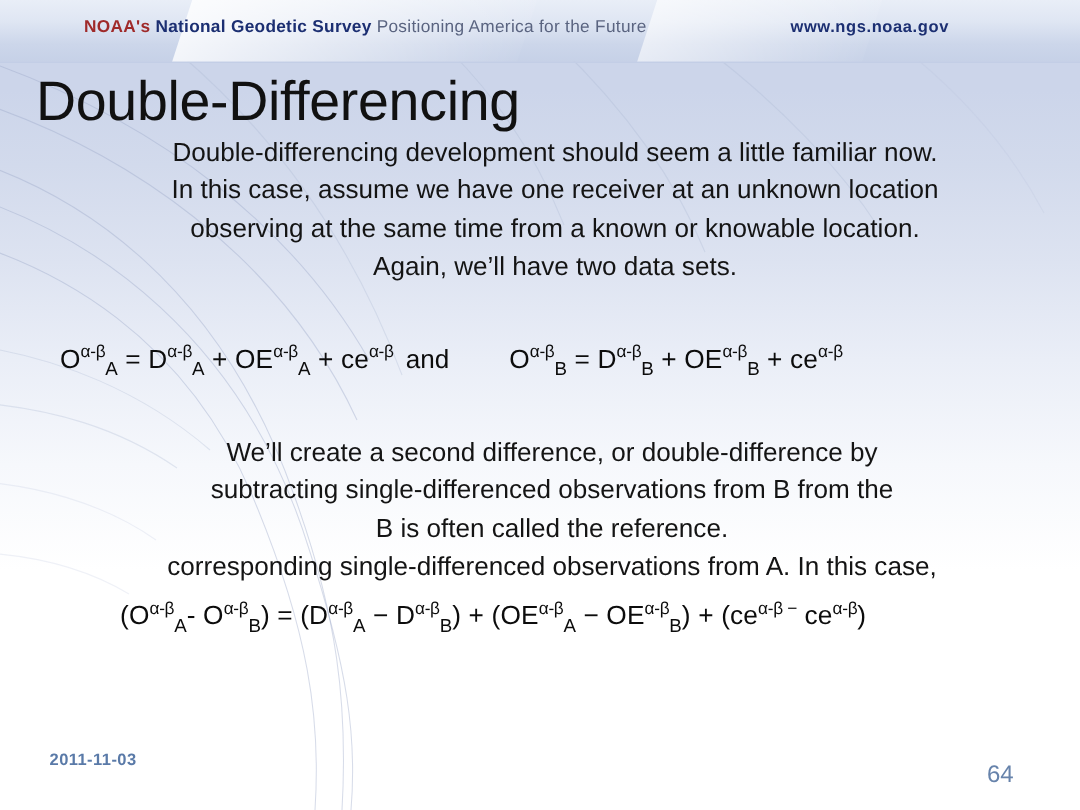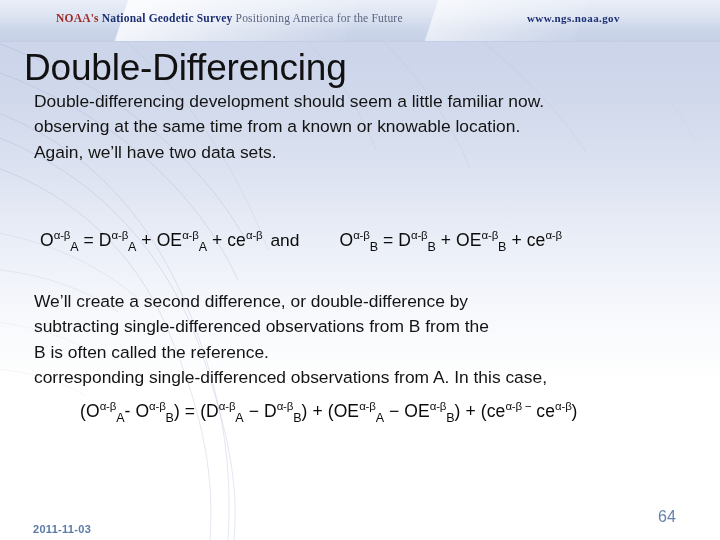--- a/index.html
+++ b/index.html
@@ -73,21 +73,21 @@
     top: -30px;
     width: 150px;
     height: 110px;
     background: linear-gradient(105deg, rgba(255,255,255,0.65), rgba(255,255,255,0));
     transform: skewX(-18deg);
   }
 
   .hdr-text {
     position: absolute;
     top: 12px;
-    font-family: Liberation Serif, serif;
+    font-family: Liberation Sans, sans-serif;
     font-size: 11.5px;
     letter-spacing: 0.2px;
     white-space: nowrap;
     z-index: 3;
   }
   #hdr-noaa {
     left: 56px;
     color: #9f2a2a;
     font-weight: bold;
   }
@@ -118,20 +118,21 @@
     white-space: nowrap;
     text-align: right;
   }
 
   
   .body-block {
     position: absolute;
     color: #141414;
     font-size: 17.4px;
     line-height: 25.4px;
+    text-align: center;
   }
   #para-1 {
     left: 34px;
     top: 89px;
     width: 672px;
   }
   #para-2 {
     left: 34px;
     top: 289px;
     width: 668px;
@@ -176,21 +177,21 @@
     display: inline-block;
     padding: 0 6px 0 8px;
     font-size: 17.4px;
   }
   .sp-wide { display: inline-block; width: 34px; }
 
   
   #footer-date {
     position: absolute;
     left: 33px;
-    top: 523px;
+    top: 501px;
     font-size: 11px;
     font-weight: bold;
     color: #5a7aa8;
     letter-spacing: 0.3px;
   }
   #footer-page {
     position: absolute;
     left: 658px;
     top: 508px;
     font-size: 16px;
@@ -228,20 +229,21 @@
 
   <div id="header-band">
     <div class="hdr-text" id="hdr-noaa"><span>NOAA's </span><span class="ngs-strong">National Geodetic Survey</span><span class="tagline"> Positioning America for the Future</span></div>
     <div class="hdr-text" id="hdr-url">www.ngs.noaa.gov</div>
   </div>
 
   <div id="slide-title">Double-Differencing</div>
 
   <div class="body-block" id="para-1">
     <div class="body-line">Double-differencing development should seem a little familiar now.</div>
+    <div class="body-line">In this case, assume we have one receiver at an unknown location</div>
     <div class="body-line">observing at the same time from a known or knowable location.</div>
     <div class="body-line">Again, we’ll have two data sets.</div>
   </div>
 
   <div class="eq-row" id="eq-row-1">
     <span class="eq"><span>O</span><sup>α-β</sup><sub>A</sub><span> = </span><span>D</span><sup>α-β</sup><sub>A</sub><span> + </span><span>OE</span><sup>α-β</sup><sub>A</sub><span> + </span><span>ce</span><sup>α-β</sup></span><span class="eq-and">and</span><span class="sp-wide"></span><span class="eq"><span>O</span><sup>α-β</sup><sub>B</sub><span> = </span><span>D</span><sup>α-β</sup><sub>B</sub><span> + </span><span>OE</span><sup>α-β</sup><sub>B</sub><span> + </span><span>ce</span><sup>α-β</sup></span>
   </div>
 
   <div class="body-block" id="para-2">
     <div class="body-line">We’ll create a second difference, or double-difference by</div>

